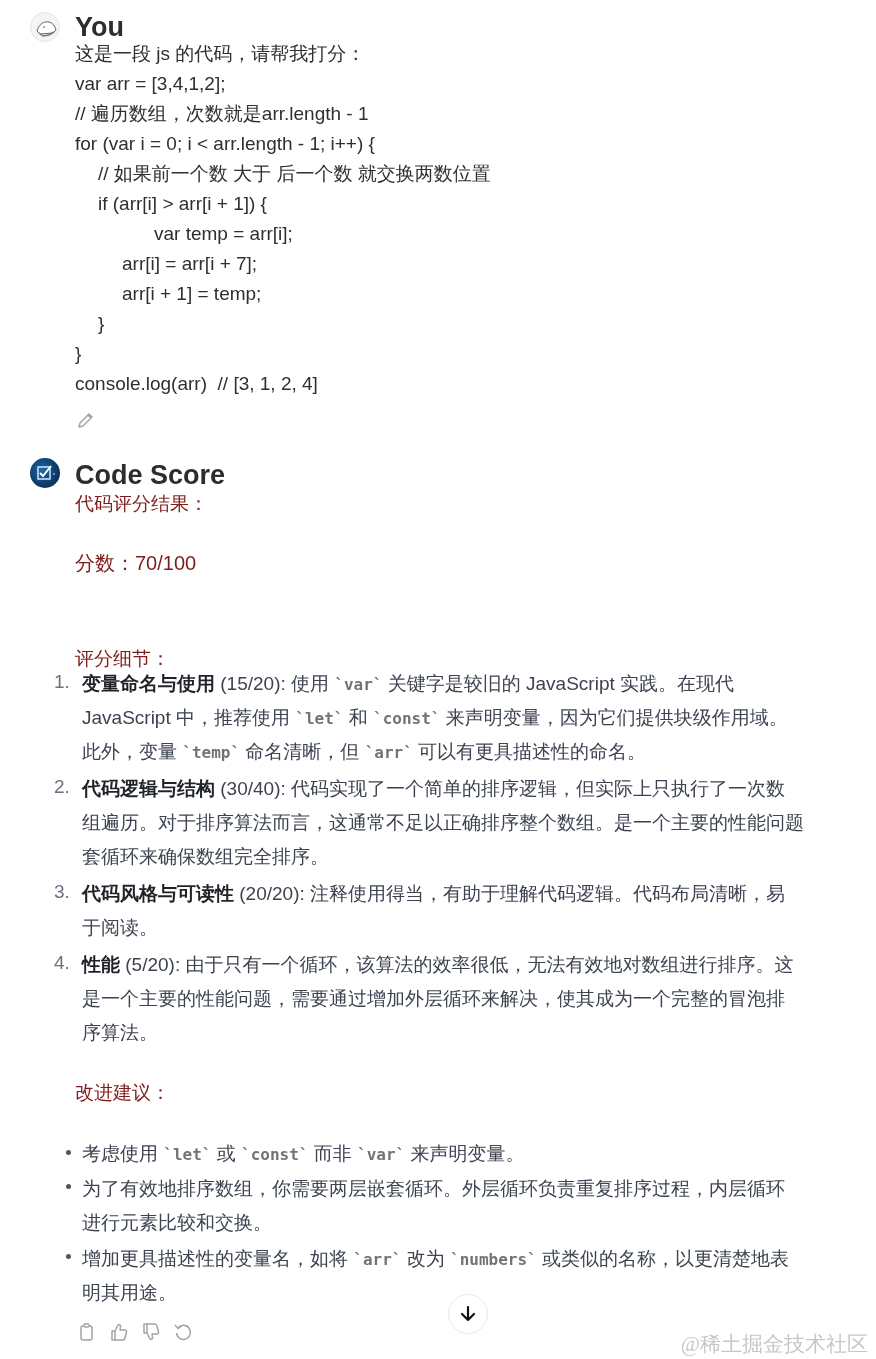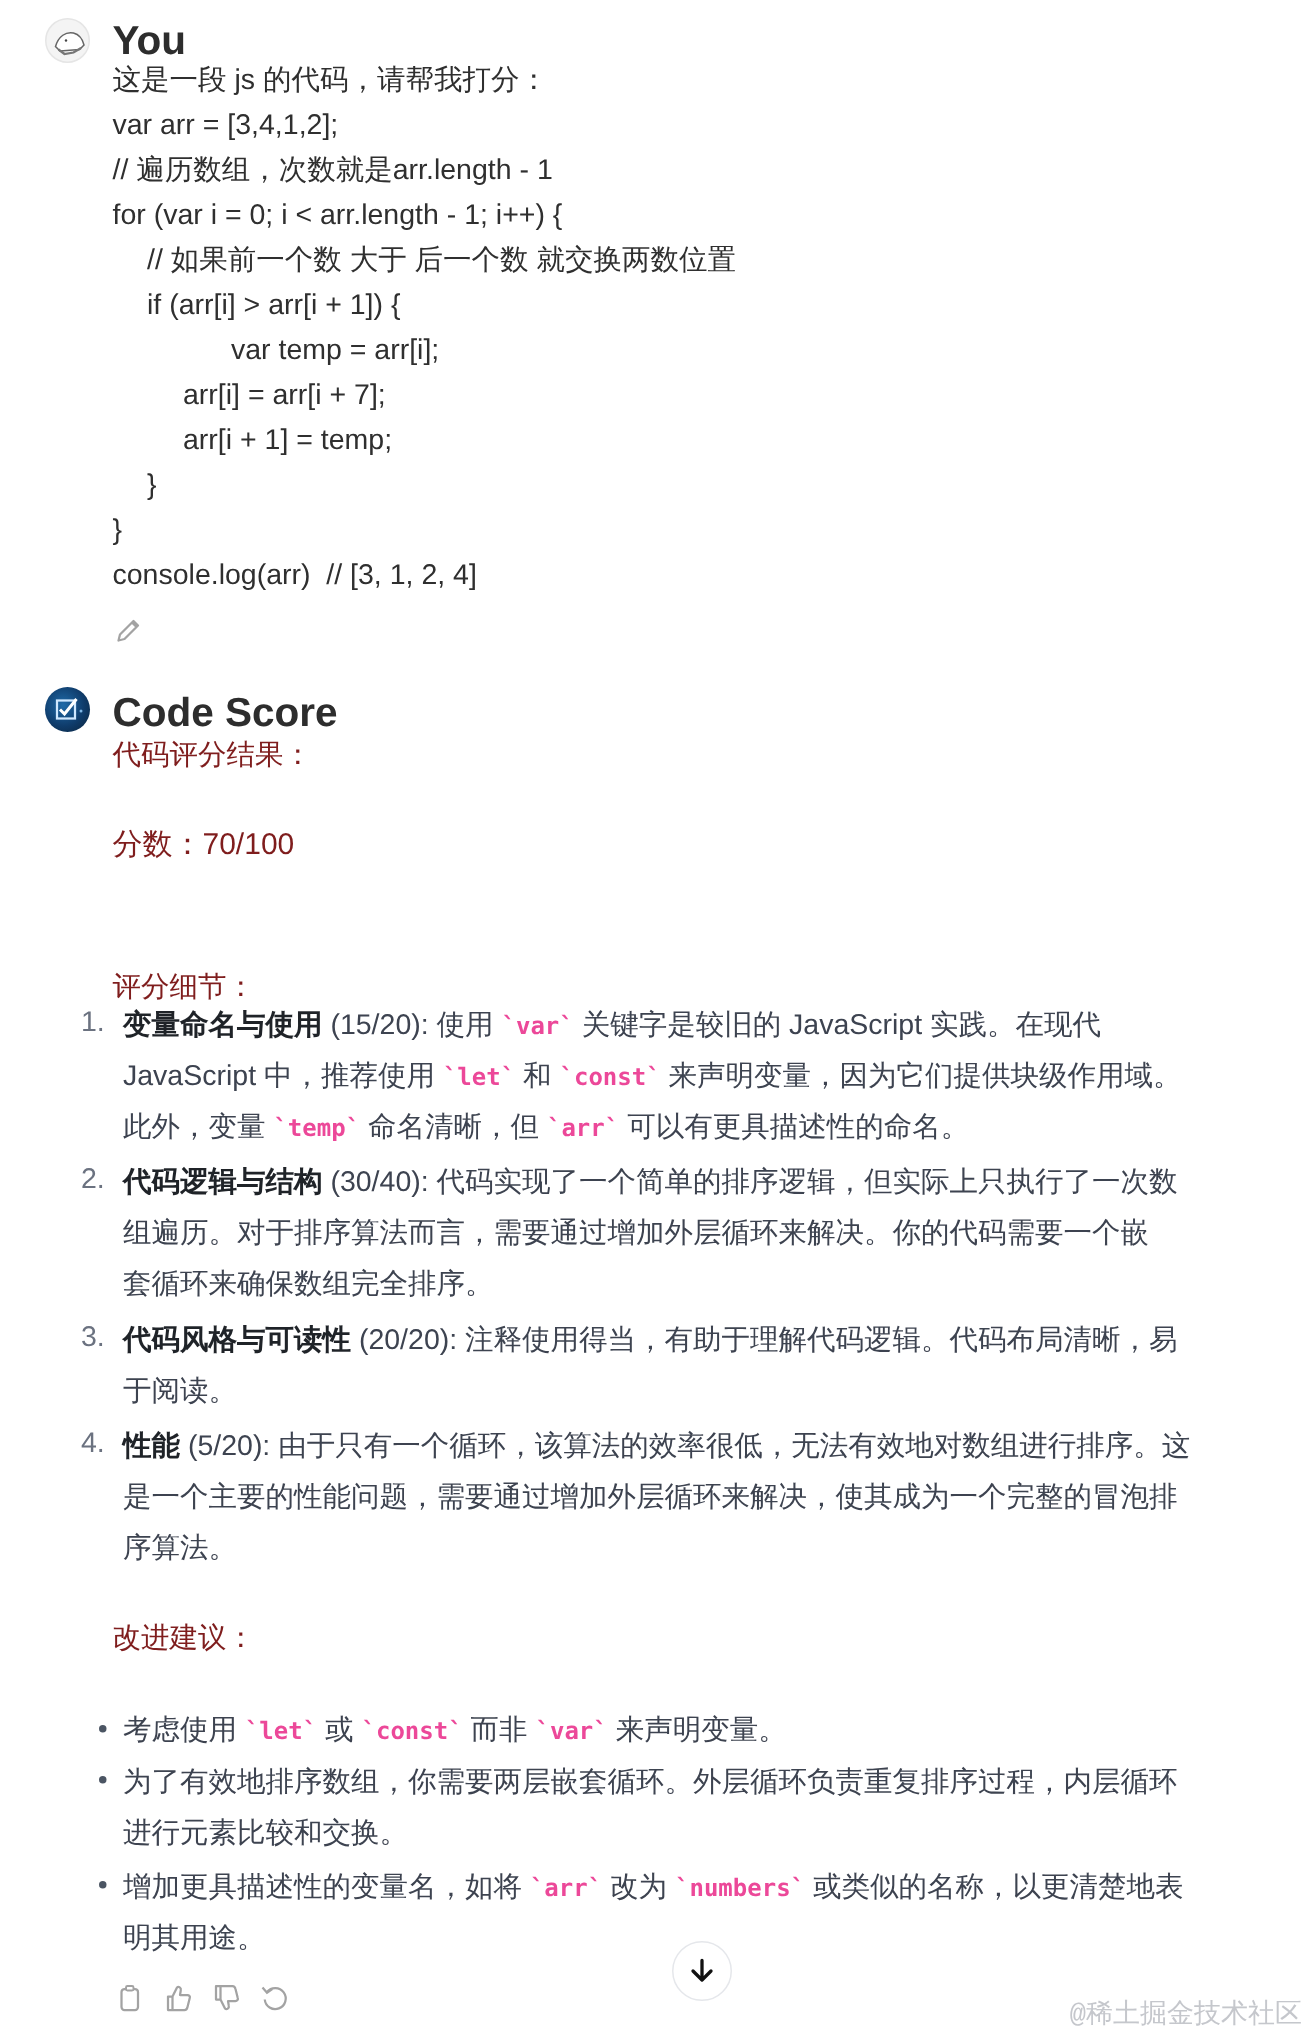--- a/index.html
+++ b/index.html
@@ -22,32 +22,32 @@
   .line { position: absolute; left: 75px; white-space: pre; line-height: 30px; color: #2f2f2f; }
   .ind1 { left: 98px; }
   .ind2 { left: 122px; }
   .gray { color: #7f1d1d; }
   .icon-btn { position: absolute; width: 20px; height: 20px; }
   .ol-num { position: absolute; left: 54px; color: #6b7280; }
   .para { position: absolute; left: 82px; width: 760px; line-height: 34px; color: #3d4350; }
   .para b { color: #1f2328; }
   code.c {
     font-family: "DejaVu Sans Mono", "Liberation Mono", monospace;
-    font-weight: bold; font-size: 16px; color: #ec4899;
+    font-weight: bold; font-size: 16px; color: #737373;
   }
   .bullet { position: absolute; left: 66px; width: 5px; height: 5px; background: #4b5563; border-radius: 50%; }
   .toolbar-icon { position: absolute; top: 1322px; width: 20px; height: 20px; }
   .scroll-btn {
     position: absolute; left: 448px; top: 1294px; width: 40px; height: 40px;
     border-radius: 50%; border: 1px solid #e5e7eb; background: #fff; box-sizing: border-box;
     display: flex; align-items: center; justify-content: center;
   }
   .watermark {
-    position: absolute; right: 8px; top: 1330px; color: #c5c7cc; font-size: 18px;
-    font-family: Liberation Mono, monospace;
+    position: absolute; right: 8px; top: 1330px; color: #c5c7cc; font-size: 21px;
+    font-family: Liberation Serif, serif;
   }
 </style>
 </head>
 <body>
 
 <div class="msg">
   <div class="avatar avatar-user">
     <svg width="30" height="30" viewBox="0 0 30 30">
       <path d="M6 18 C8 11, 13 8, 18 9 C22 10, 24 13, 25 17 L22 20 L9 21 Z" fill="#fff" stroke="#666" stroke-width="1"></path>
       <path d="M8 20 L12 23 L18 22 L23 19" fill="none" stroke="#777" stroke-width="1.5"></path>
@@ -93,21 +93,21 @@
   <div>
     <div class="ol-num" style="top:671px;">1.</div>
     <div class="para" style="top:667px;"><b>变量命名与使用</b><span> (15/20): </span><span>使用 </span><code class="c">`var`</code><span> 关键字是较旧的 JavaScript 实践。在现代</span></div>
     <div class="para" style="top:701px;"><span>JavaScript 中，推荐使用 </span><code class="c">`let`</code><span> 和 </span><code class="c">`const`</code><span> 来声明变量，因为它们提供块级作用域。</span></div>
     <div class="para" style="top:735px;"><span>此外，变量 </span><code class="c">`temp`</code><span> 命名清晰，但 </span><code class="c">`arr`</code><span> 可以有更具描述性的命名。</span></div>
   </div>
 
   <div>
     <div class="ol-num" style="top:776px;">2.</div>
     <div class="para" style="top:772px;"><b>代码逻辑与结构</b><span> (30/40): </span><span>代码实现了一个简单的排序逻辑，但实际上只执行了一次数</span></div>
-    <div class="para" style="top:806px;">组遍历。对于排序算法而言，需要通过增加外层循环来解决。你的代码需要一个嵌</div>
+    <div class="para" style="top:806px;">组遍历。对于排序算法而言，这通常不足以正确排序整个数组。是一个主要的性能问题</div>
     <div class="para" style="top:840px;">套循环来确保数组完全排序。</div>
   </div>
 
   <div>
     <div class="ol-num" style="top:881px;">3.</div>
     <div class="para" style="top:877px;"><b>代码风格与可读性</b><span> (20/20): </span><span>注释使用得当，有助于理解代码逻辑。代码布局清晰，易</span></div>
     <div class="para" style="top:911px;">于阅读。</div>
   </div>
 
   <div>

